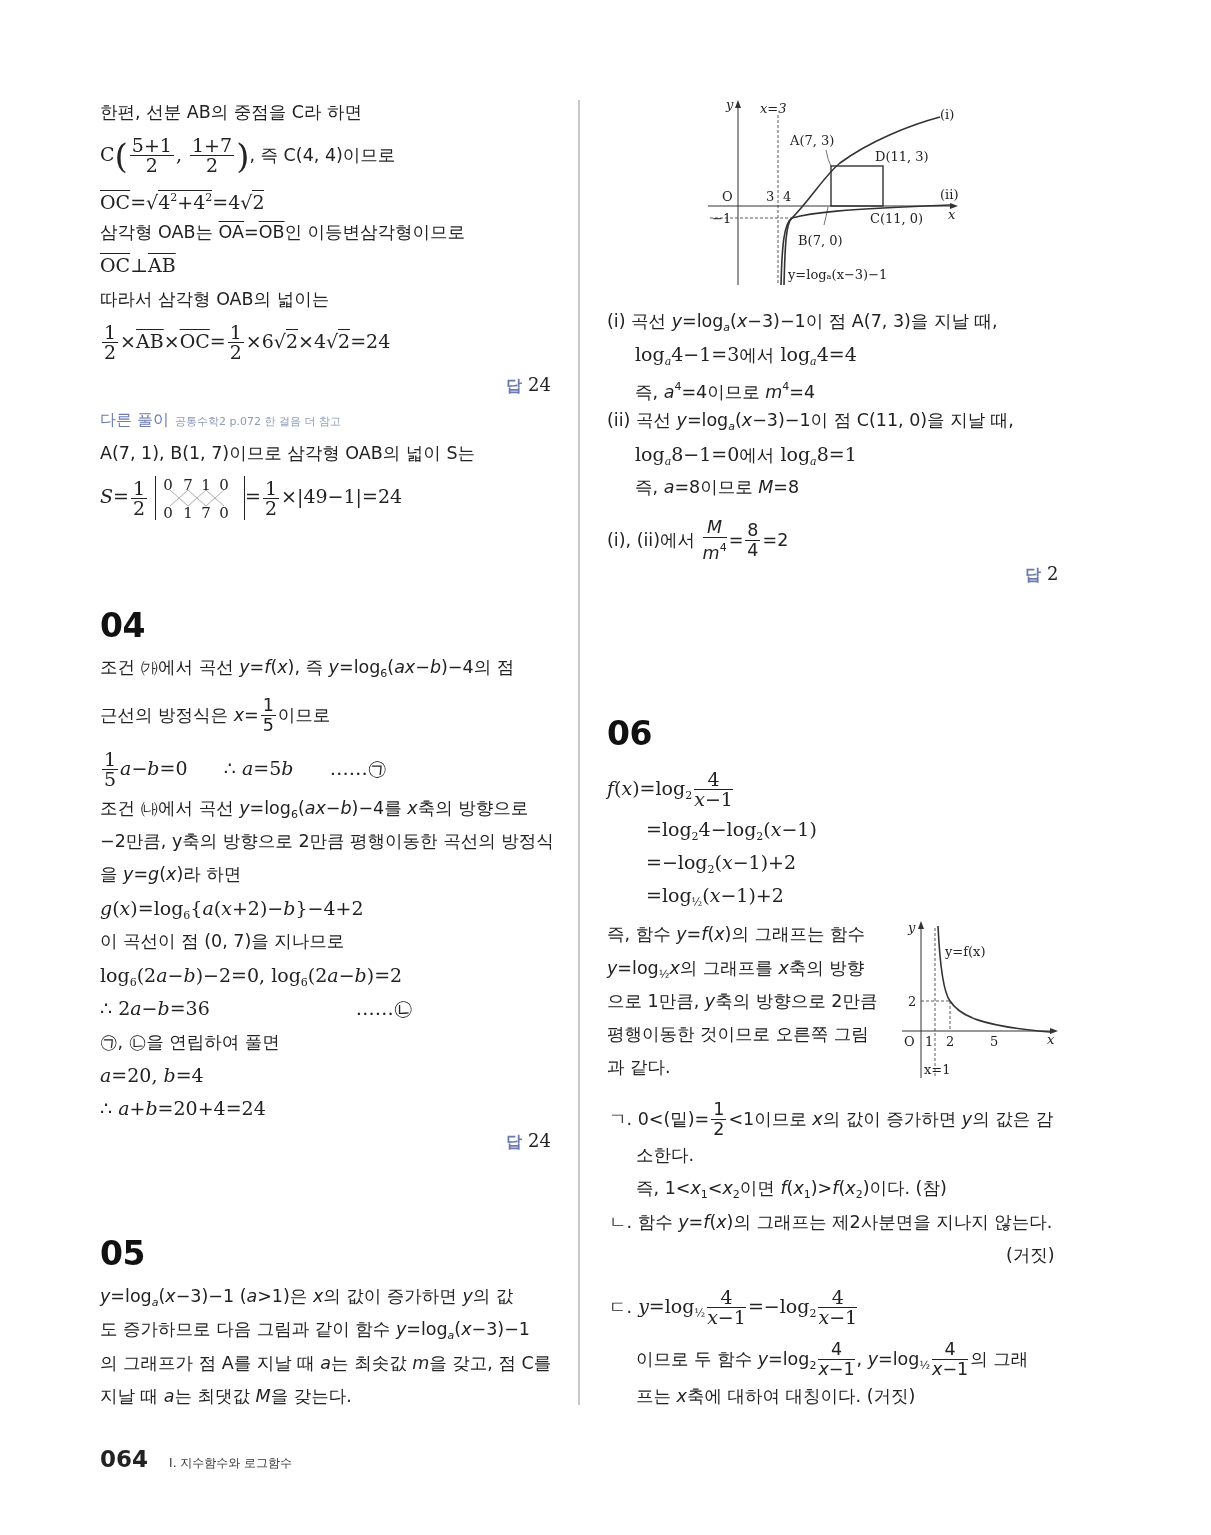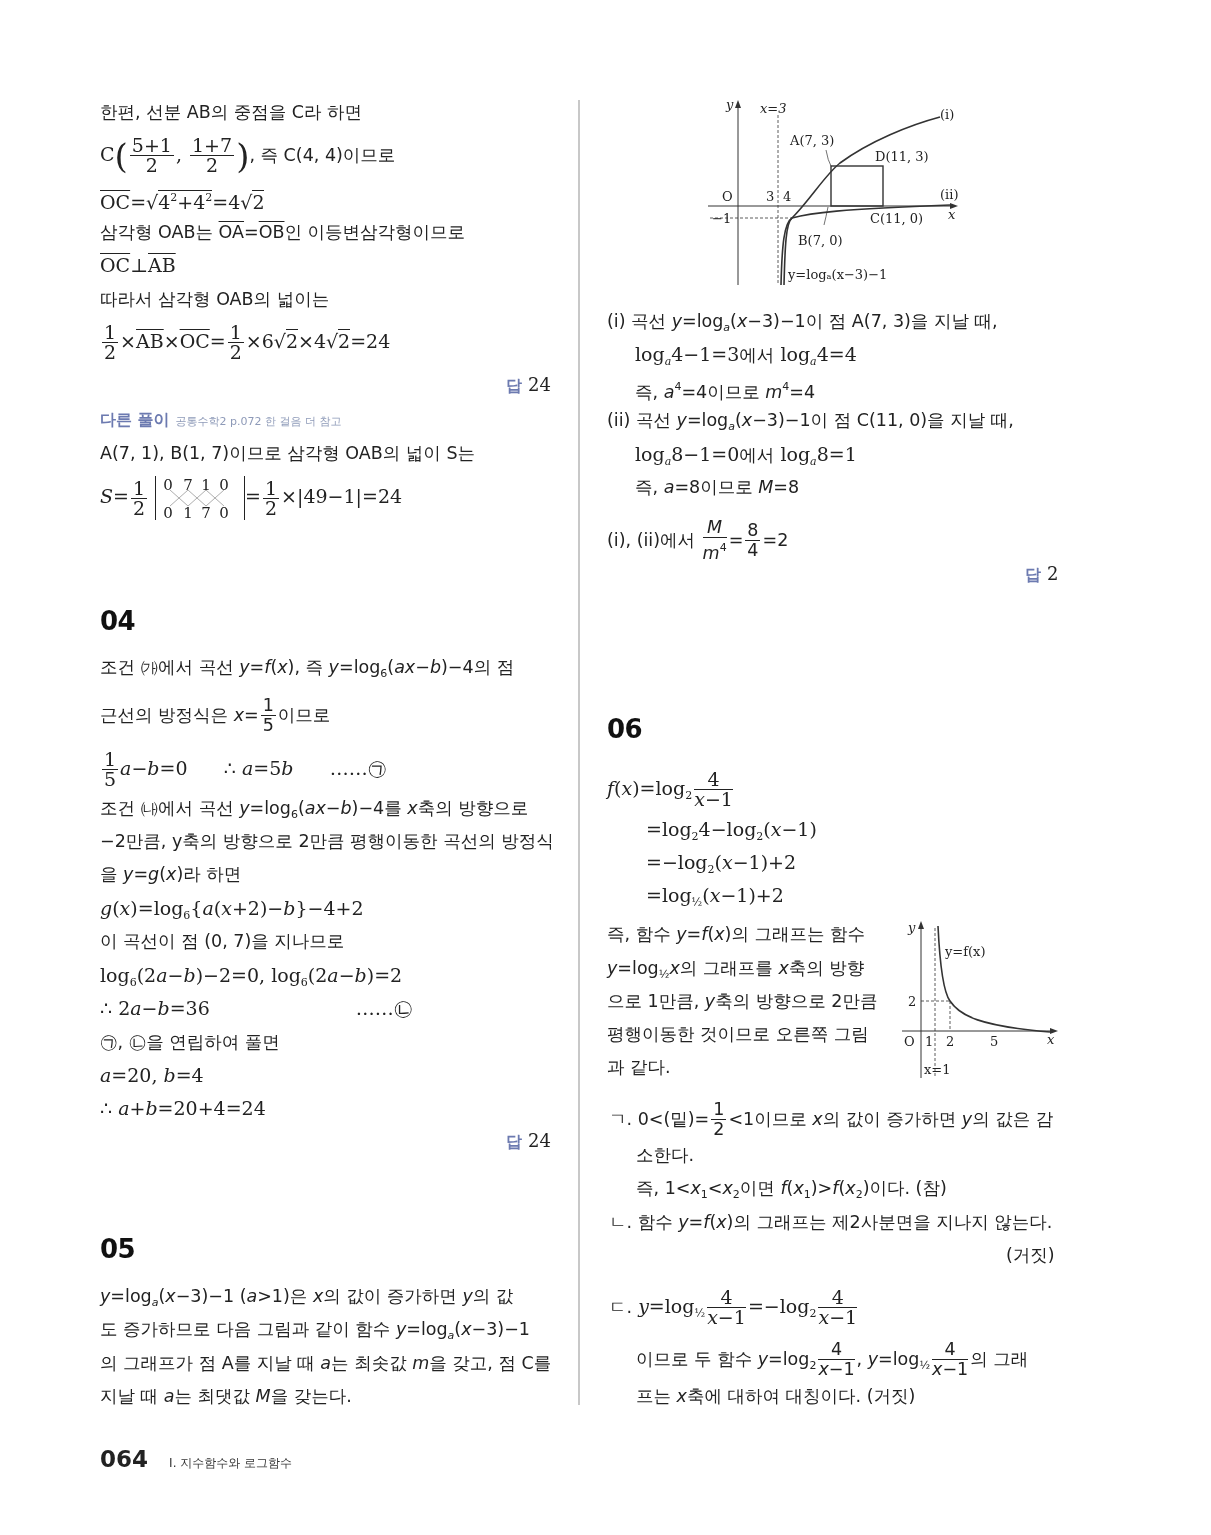--- a/index.html
+++ b/index.html
@@ -8,25 +8,25 @@
   .line { position:absolute; font-size:19px; line-height:24px; white-space:nowrap; }
   .k { font-family:"DejaVu Sans", sans-serif; font-size:17.5px; }
   i { font-style:italic; }
   sub { font-size:11px; vertical-align:-4px; }
   sup { font-size:11px; vertical-align:8px; }
   .frac { display:inline-block; vertical-align:middle; text-align:center; line-height:19px; margin:0 2px; }
   .frac > span { display:block; }
   .frac > span.num { border-bottom:1px solid #222; padding:0 2px; }
   .ov { text-decoration:overline; }
   .divider { position:absolute; left:578px; top:100px; width:2px; height:1305px; background:#c8c8c8; }
-  .sec { position:absolute; font-family:"DejaVu Sans", sans-serif; font-weight:bold; font-size:26px; color:#111; letter-spacing:-0.5px; }
+  .sec { position:absolute; font-family:"DejaVu Sans", sans-serif; font-weight:bold; font-size:33px; color:#111; letter-spacing:-0.5px; }
   .ans { position:absolute; font-size:18px; white-space:nowrap; }
   .ans .lbl { color:#6c7ab0; font-family:"DejaVu Sans", sans-serif; font-weight:bold; font-size:16px; margin-right:6px; }
   .alt-title { position:absolute; white-space:nowrap; }
-  .alt-title .t { color:#6c7ab0; font-family:"DejaVu Sans", sans-serif; font-weight:bold; font-size:16px; }
+  .alt-title .t { color:#6c7ab0; font-family:"DejaVu Sans", sans-serif; font-weight:normal; font-size:16px; }
   .alt-title .s { color:#8e9ab8; font-family:"DejaVu Sans", sans-serif; font-size:11px; margin-left:6px; }
   .footer { position:absolute; left:100px; top:1446px; white-space:nowrap; }
   .footer .pg { font-family:"DejaVu Sans", sans-serif; font-weight:bold; font-size:23px; color:#222; }
   .footer .ch { font-family:"DejaVu Sans", sans-serif; font-size:12px; margin-left:16px; color:#333; }
   svg text { font-family:"DejaVu Serif", serif; }
 </style>
 </head>
 <body>
 
 <div class="line k" style="left:100px;top:100px;">한편, 선분 AB의 중점을 C라 하면</div>

